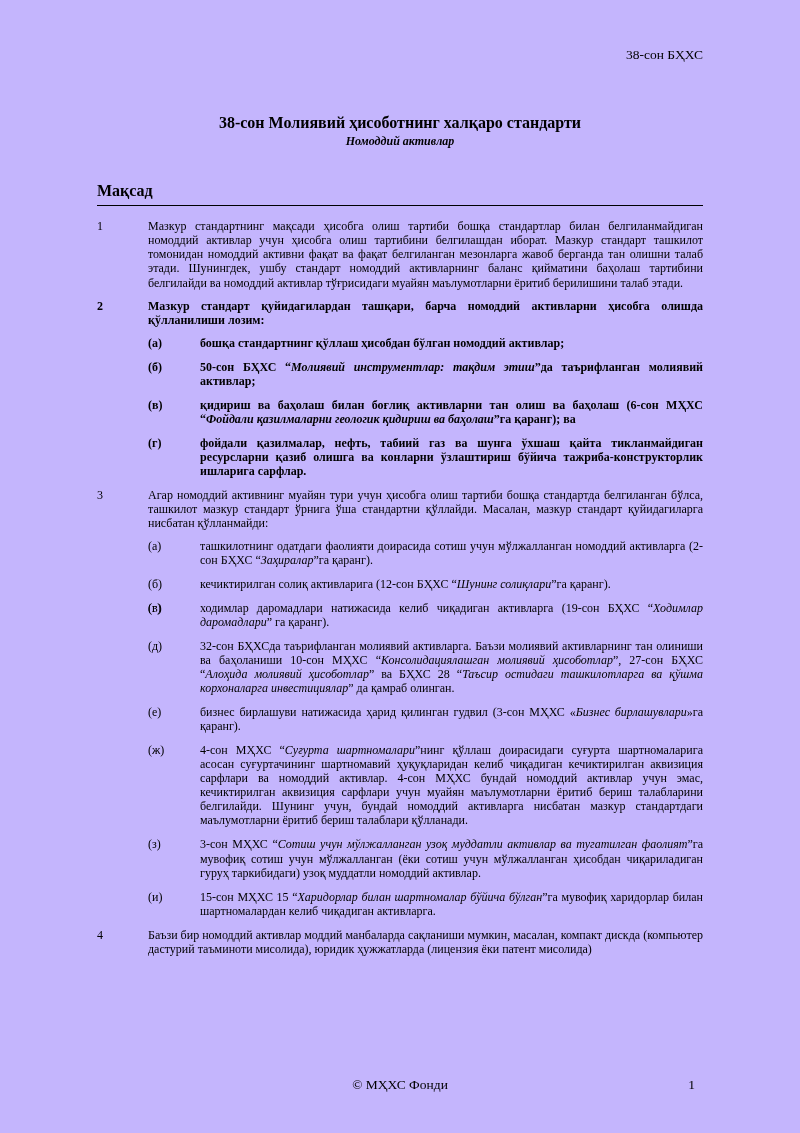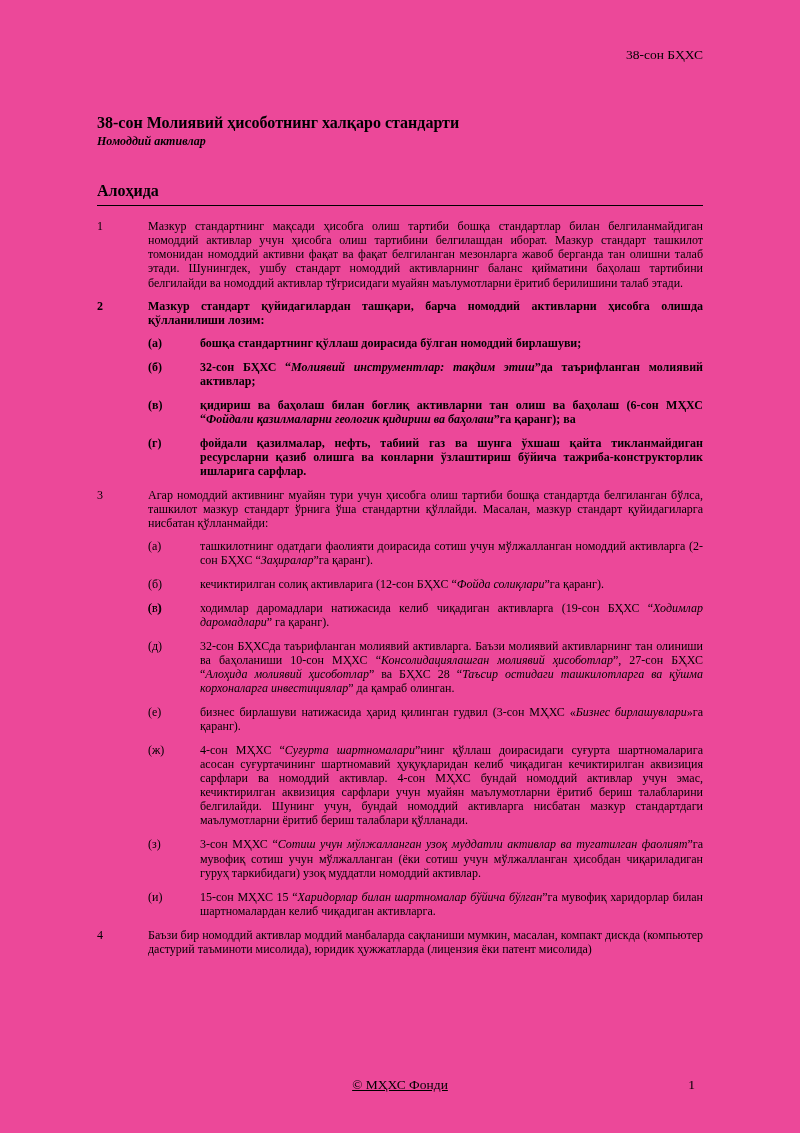--- a/index.html
+++ b/index.html
@@ -6,25 +6,25 @@
   html, body { background: #ffffff; }
   body {
     width: 800px; height: 1133px;
     font-family: "Liberation Serif", "DejaVu Serif", serif;
     color: #000;
   }
   .page {
     position: relative;
     width: 800px; height: 1133px;
     padding: 47px 97px 0 97px;
-    background: #ec4899;
+    background: #c4b5fd;
     overflow: hidden;
   }
   .doc-header { text-align: right; font-size: 13.5px; }
-  .title-block { margin-top: 50px; }
+  .title-block { margin-top: 50px; text-align: center; }
   .title   { font-size: 16px; font-weight: bold; line-height: 1.3; }
   .subtitle{ font-size: 12px; font-weight: bold; font-style: italic; line-height: 1.3; }
   .section-heading {
     margin-top: 33px; margin-bottom: 13px;
     font-size: 16px; font-weight: bold;
     padding-bottom: 5px; border-bottom: 1.5px solid #000;
   }
   .para {
     position: relative; padding-left: 51px;
     font-size: 12px; line-height: 1.17;
@@ -33,57 +33,57 @@
   .para .num { position: absolute; left: 0; top: 0; }
   .subitem {
     position: relative; margin-left: 51px; padding-left: 52px;
     font-size: 12px; line-height: 1.17;
     text-align: justify; margin-bottom: 10px;
   }
   .subitem .label { position: absolute; left: 0; top: 0; }
   .bold { font-weight: bold; }
   .ri { font-style: italic; }
   .doc-footer { position: absolute; left: 97px; right: 97px; bottom: 40px; font-size: 13.5px; }
-  .footer-center { text-align: center; text-decoration: underline; }
+  .footer-center { text-align: center; }
   .footer-page { position: absolute; right: 8px; top: 0; }
 </style>
 </head>
 <body>
 
 <div class="page">
 
   <div class="doc-header">
     <span>38-сон БҲХС</span>
   </div>
 
   <div class="title-block">
     <div class="title">38-сон Молиявий ҳисоботнинг халқаро стандарти</div>
     <div class="subtitle">Номоддий активлар</div>
   </div>
 
-  <div class="section-heading">Алоҳида</div>
+  <div class="section-heading">Мақсад</div>
 
   <div class="para">
     <span class="num">1</span>
     <span><span>Мазкур стандартнинг мақсади ҳисобга олиш тартиби бошқа стандартлар билан белгиланмайдиган номоддий активлар учун ҳисобга олиш тартибини белгилашдан иборат. Мазкур стандарт ташкилот томонидан номоддий активни фақат ва фақат белгиланган мезонларга жавоб берганда тан олишни талаб этади. Шунингдек, ушбу стандарт номоддий активларнинг баланс қийматини баҳолаш тартибини белгилайди ва номоддий активлар тўғрисидаги муайян маълумотларни ёритиб берилишини талаб этади.</span></span>
   </div>
 
 
   <div class="para bold">
     <span class="num">2</span>
     <span><span>Мазкур стандарт қуйидагилардан ташқари, барча номоддий активларни ҳисобга олишда қўлланилиши лозим:</span></span>
   </div>
 
   <div class="subitem bold">
     <span class="label">(а)</span>
-    <span><span>бошқа стандартнинг қўллаш доирасида бўлган номоддий бирлашуви;</span></span>
+    <span><span>бошқа стандартнинг қўллаш ҳисобдан бўлган номоддий активлар;</span></span>
   </div>
   <div class="subitem bold">
     <span class="label">(б)</span>
-    <span><span>32-сон БҲХС “</span><span class="ri">Молиявий инструментлар: тақдим этиш</span><span>”да таърифланган молиявий активлар;</span></span>
+    <span><span>50-сон БҲХС “</span><span class="ri">Молиявий инструментлар: тақдим этиш</span><span>”да таърифланган молиявий активлар;</span></span>
   </div>
   <div class="subitem bold">
     <span class="label">(в)</span>
     <span><span>қидириш ва баҳолаш билан боғлиқ активларни тан олиш ва баҳолаш (6-сон МҲХС “</span><span class="ri">Фойдали қазилмаларни геологик қидириш ва баҳолаш</span><span>”га қаранг); ва</span></span>
   </div>
   <div class="subitem bold">
     <span class="label">(г)</span>
     <span><span>фойдали қазилмалар, нефть, табиий газ ва шунга ўхшаш қайта тикланмайдиган ресурсларни қазиб олишга ва конларни ўзлаштириш бўйича тажриба-конструкторлик ишларига сарфлар.</span></span>
   </div>
 
@@ -91,21 +91,21 @@
     <span class="num">3</span>
     <span><span>Агар номоддий активнинг муайян тури учун ҳисобга олиш тартиби бошқа стандартда белгиланган бўлса, ташкилот мазкур стандарт ўрнига ўша стандартни қўллайди. Масалан, мазкур стандарт қуйидагиларга нисбатан қўлланмайди:</span></span>
   </div>
 
   <div class="subitem">
     <span class="label">(а)</span>
     <span><span>ташкилотнинг одатдаги фаолияти доирасида сотиш учун мўлжалланган номоддий активларга (2-сон БҲХС “</span><span class="ri">Заҳиралар</span><span>”га қаранг).</span></span>
   </div>
   <div class="subitem">
     <span class="label">(б)</span>
-    <span><span>кечиктирилган солиқ активларига (12-сон БҲХС “</span><span class="ri">Фойда солиқлари</span><span>”га қаранг).</span></span>
+    <span><span>кечиктирилган солиқ активларига (12-сон БҲХС “</span><span class="ri">Шунинг солиқлари</span><span>”га қаранг).</span></span>
   </div>
   <div class="subitem">
     <span class="label">(в)</span>
   </div>
   <div class="subitem">
     <span class="label">(г)</span>
     <span><span>ходимлар даромадлари натижасида келиб чиқадиган активларга (19-сон БҲХС “</span><span class="ri">Ходимлар даромадлари</span><span>” га қаранг).</span></span>
   </div>
   <div class="subitem">
     <span class="label">(д)</span>

